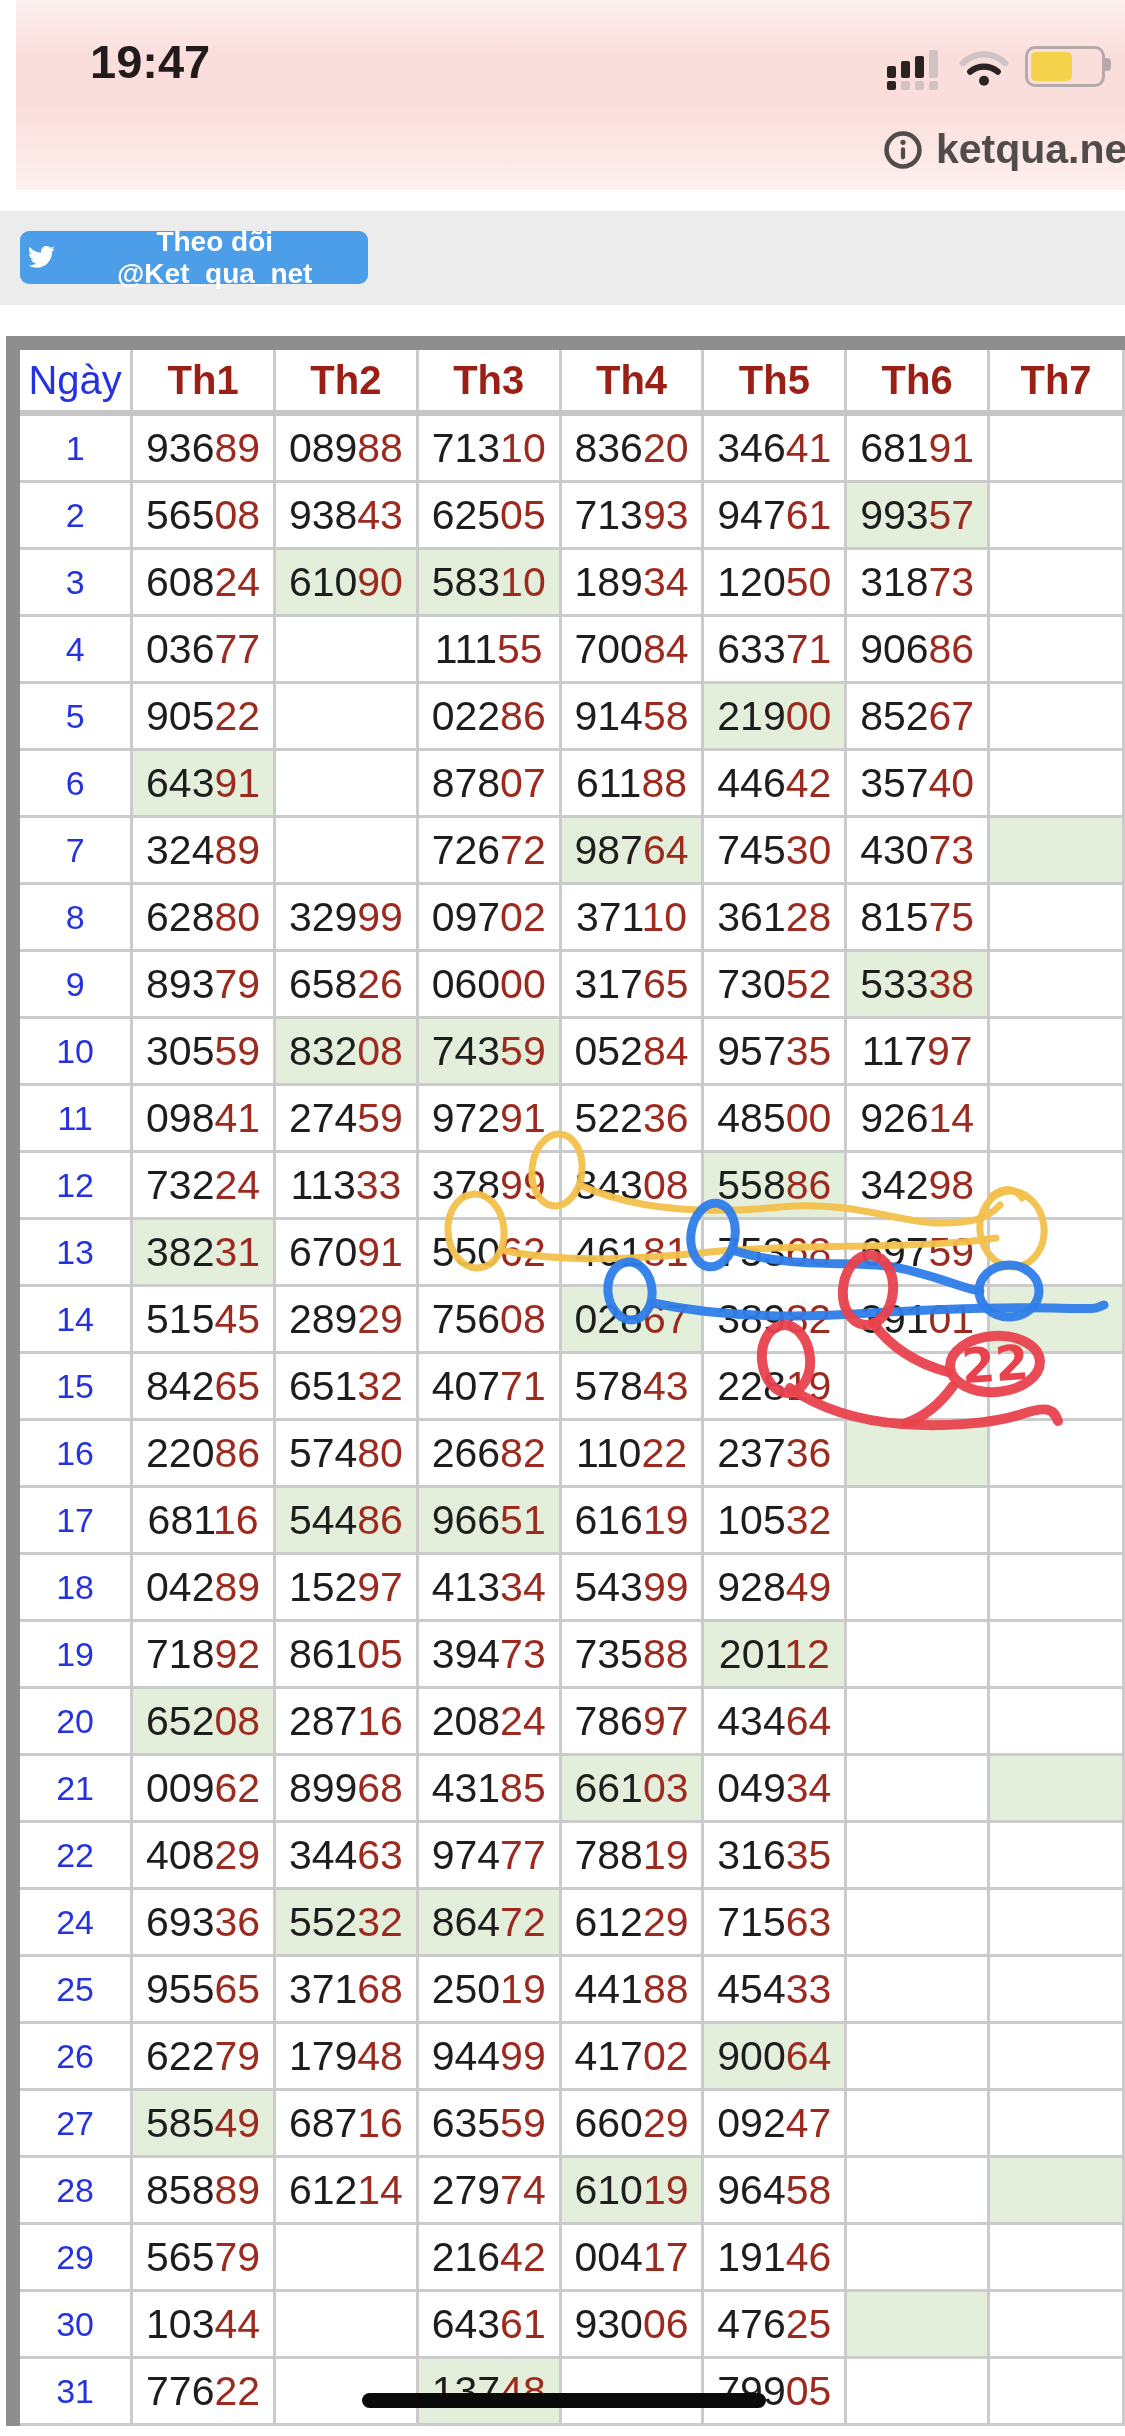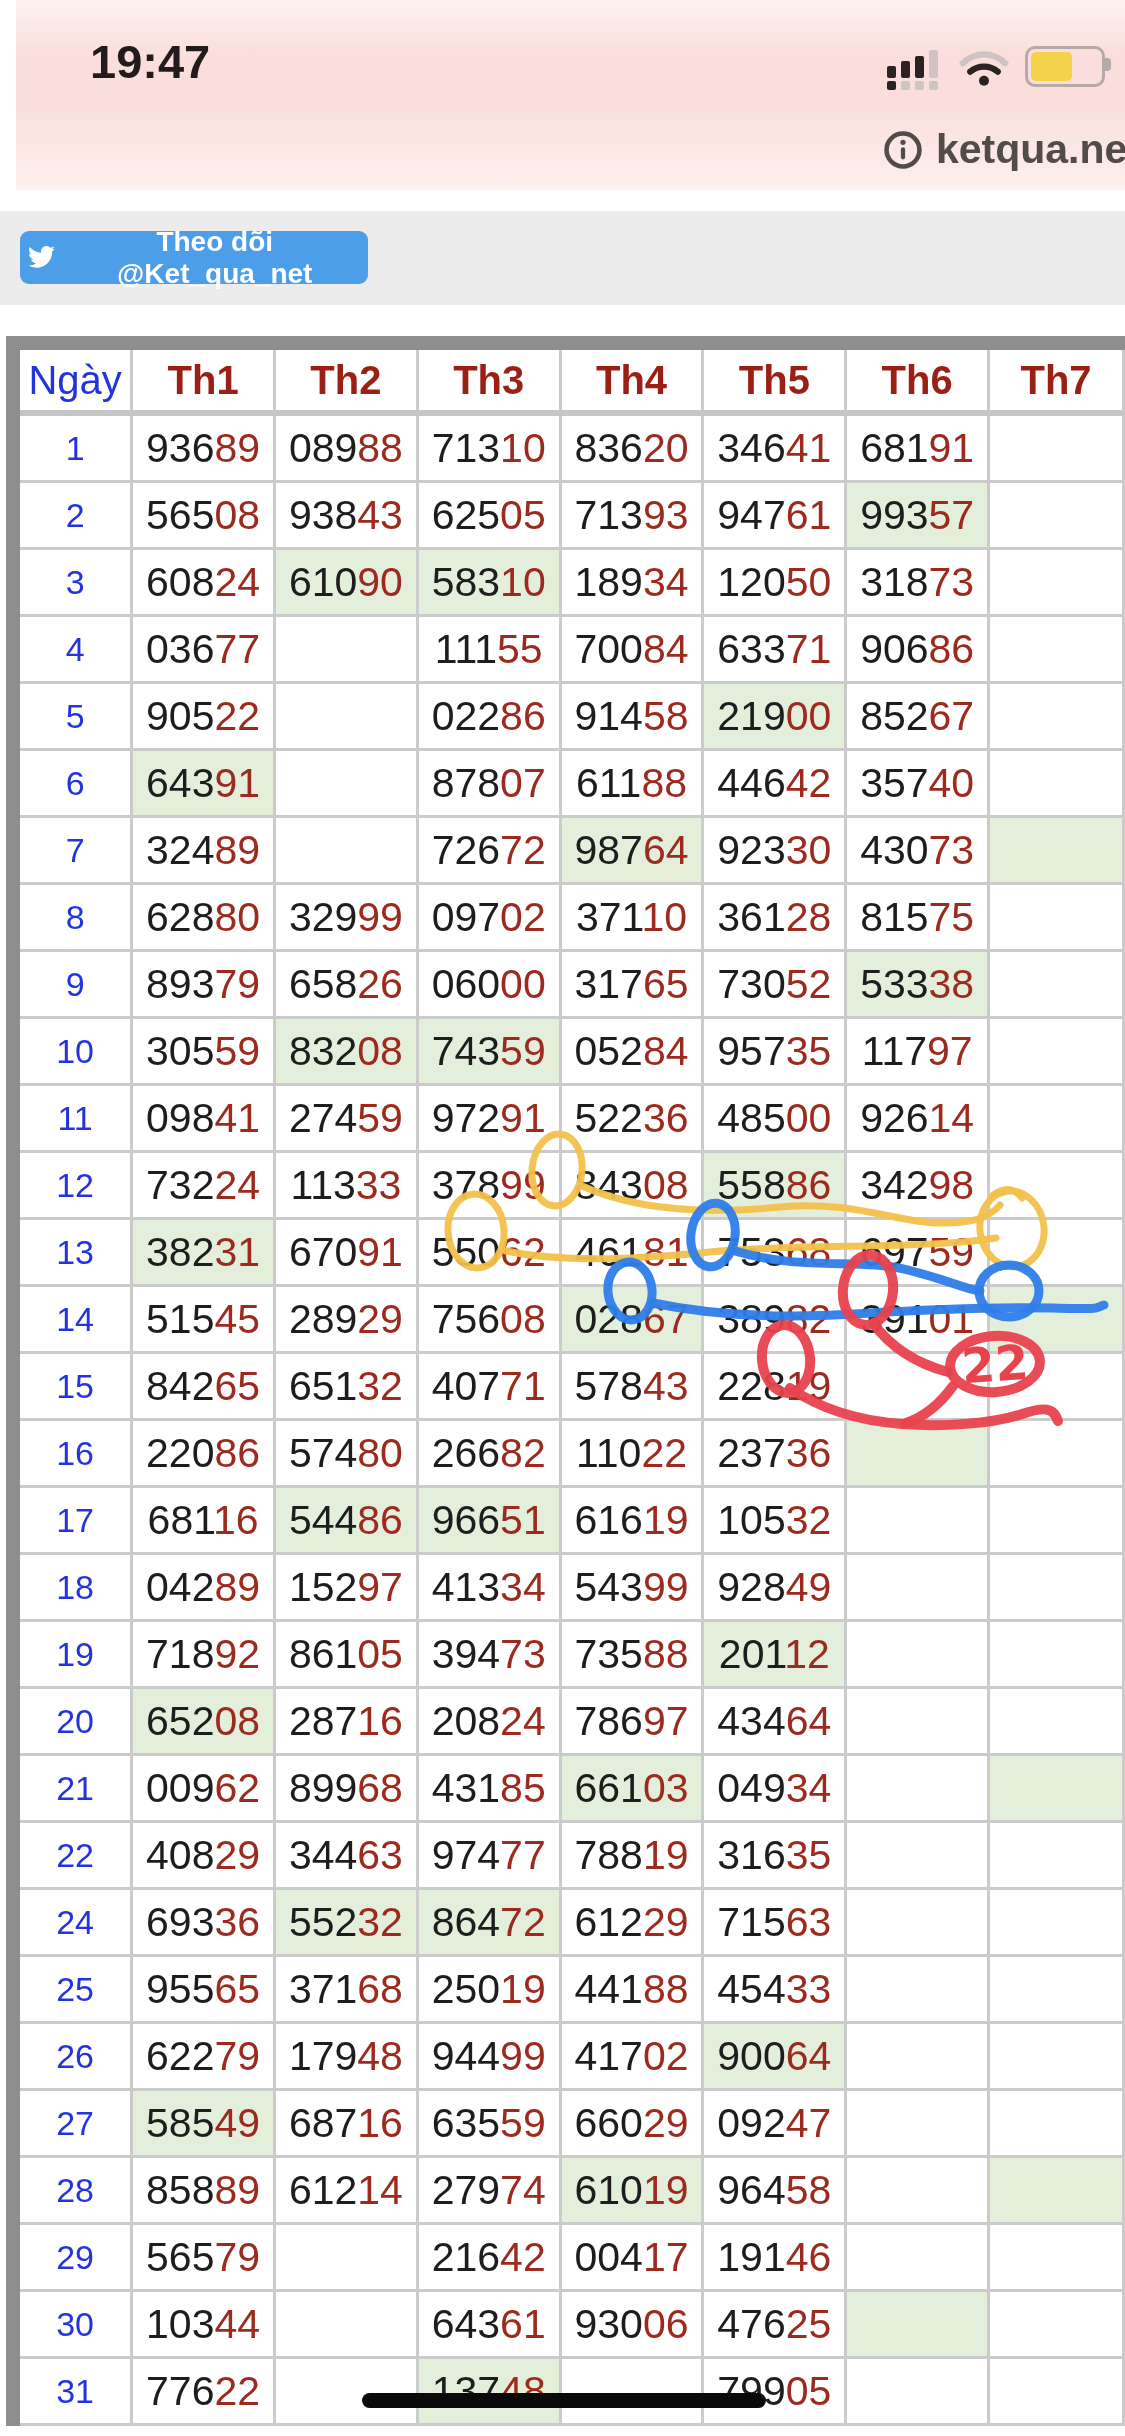--- a/index.html
+++ b/index.html
@@ -205,21 +205,21 @@
           <td class="num"><span class="b">446</span><span class="r">42</span></td>
           <td class="num"><span class="b">357</span><span class="r">40</span></td>
           <td class="num"></td>
         </tr>
         <tr>
           <td class="day">7</td>
           <td class="num"><span class="b">324</span><span class="r">89</span></td>
           <td class="num"></td>
           <td class="num"><span class="b">726</span><span class="r">72</span></td>
           <td class="num hl"><span class="b">987</span><span class="r">64</span></td>
-          <td class="num"><span class="b">923</span><span class="r">30</span></td>
+          <td class="num"><span class="b">745</span><span class="r">30</span></td>
           <td class="num"><span class="b">430</span><span class="r">73</span></td>
           <td class="num hl"></td>
         </tr>
         <tr>
           <td class="day">8</td>
           <td class="num"><span class="b">628</span><span class="r">80</span></td>
           <td class="num"><span class="b">329</span><span class="r">99</span></td>
           <td class="num"><span class="b">097</span><span class="r">02</span></td>
           <td class="num"><span class="b">371</span><span class="r">10</span></td>
           <td class="num"><span class="b">361</span><span class="r">28</span></td>

